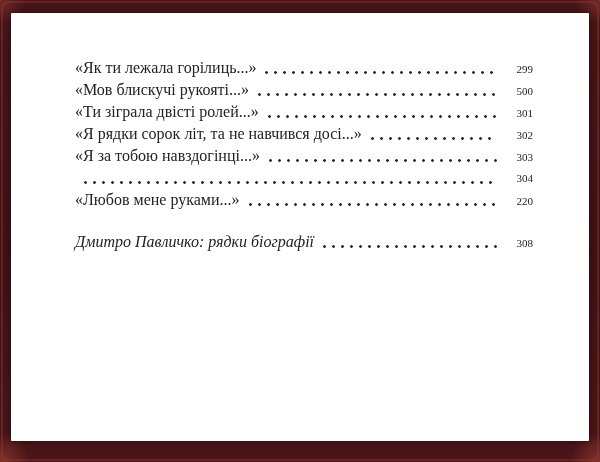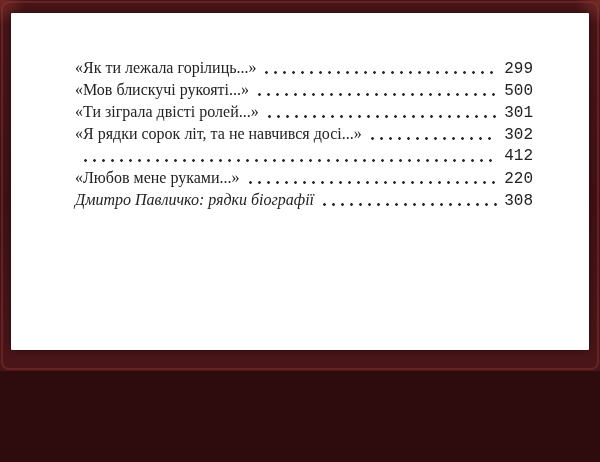--- a/index.html
+++ b/index.html
@@ -1,21 +1,21 @@
 <!DOCTYPE html>
 <html><head>
 <meta charset="utf-8">
 <style>
   html, body { margin: 0; padding: 0; }
   body { background: #2e0c0e; font-family: "Liberation Serif", "DejaVu Serif", serif; }
 
   .screenshot {
     position: relative;
     width: 600px;
-    height: 371px;
+    height: 462px;
     overflow: hidden;
     background:
       radial-gradient(circle at 0 0,        rgba(150,60,52,.55) 0, rgba(150,60,52,0) 26px),
       radial-gradient(circle at 600px 0,    rgba(150,60,52,.55) 0, rgba(150,60,52,0) 26px),
       radial-gradient(circle at 0 462px,    rgba(170,70,58,.6)  0, rgba(170,70,58,0) 30px),
       radial-gradient(circle at 600px 462px,rgba(170,70,58,.6)  0, rgba(170,70,58,0) 30px),
       linear-gradient(180deg, #471417 0%, #3f1114 55%, #4a1518 100%);
   }
   
   .screenshot::before {
@@ -55,25 +55,24 @@
     margin: 0 6px 0 9px;
     background-image: radial-gradient(circle at 1.5px 1.5px, #2b2b2b 1.1px, rgba(0,0,0,0) 1.6px);
     background-size: 9px 3px;
     background-repeat: repeat-x;
     background-position: left 0 bottom 5px;
   }
   .row .num {
     flex: 0 0 auto;
     min-width: 30px;
     text-align: right;
-    font-size: 16px;
-    font-family: Liberation Mono, monospace;
+    font-size: 11px;
   }
 
-  .author-row { }
+  .author-row { margin-top: 20px; }
   .author-row .t { font-style: italic; }
 </style>
 </head>
 <body>
 
 <div class="screenshot">
   <div class="page">
     <div class="content">
 
       <div>
@@ -91,22 +90,27 @@
     <span class="t">«Ти зіграла двісті ролей...»</span>
     <span class="dots"></span>
     <span class="num">301</span>
   </div>
           <div class="row">
     <span class="t">«Я рядки сорок літ, та не навчився досі...»</span>
     <span class="dots"></span>
     <span class="num">302</span>
   </div>
           <div class="row">
+    <span class="t">«Я за тобою навздогінці...»</span>
     <span class="dots"></span>
-    <span class="num">412</span>
+    <span class="num">303</span>
+  </div>
+          <div class="row">
+    <span class="dots"></span>
+    <span class="num">304</span>
   </div>
           <div class="row">
     <span class="t">«Любов мене руками...»</span>
     <span class="dots"></span>
     <span class="num">220</span>
   </div>
         </div>
 
       <div class="row author-row">
         <span class="t">Дмитро Павличко: рядки біографії</span>

